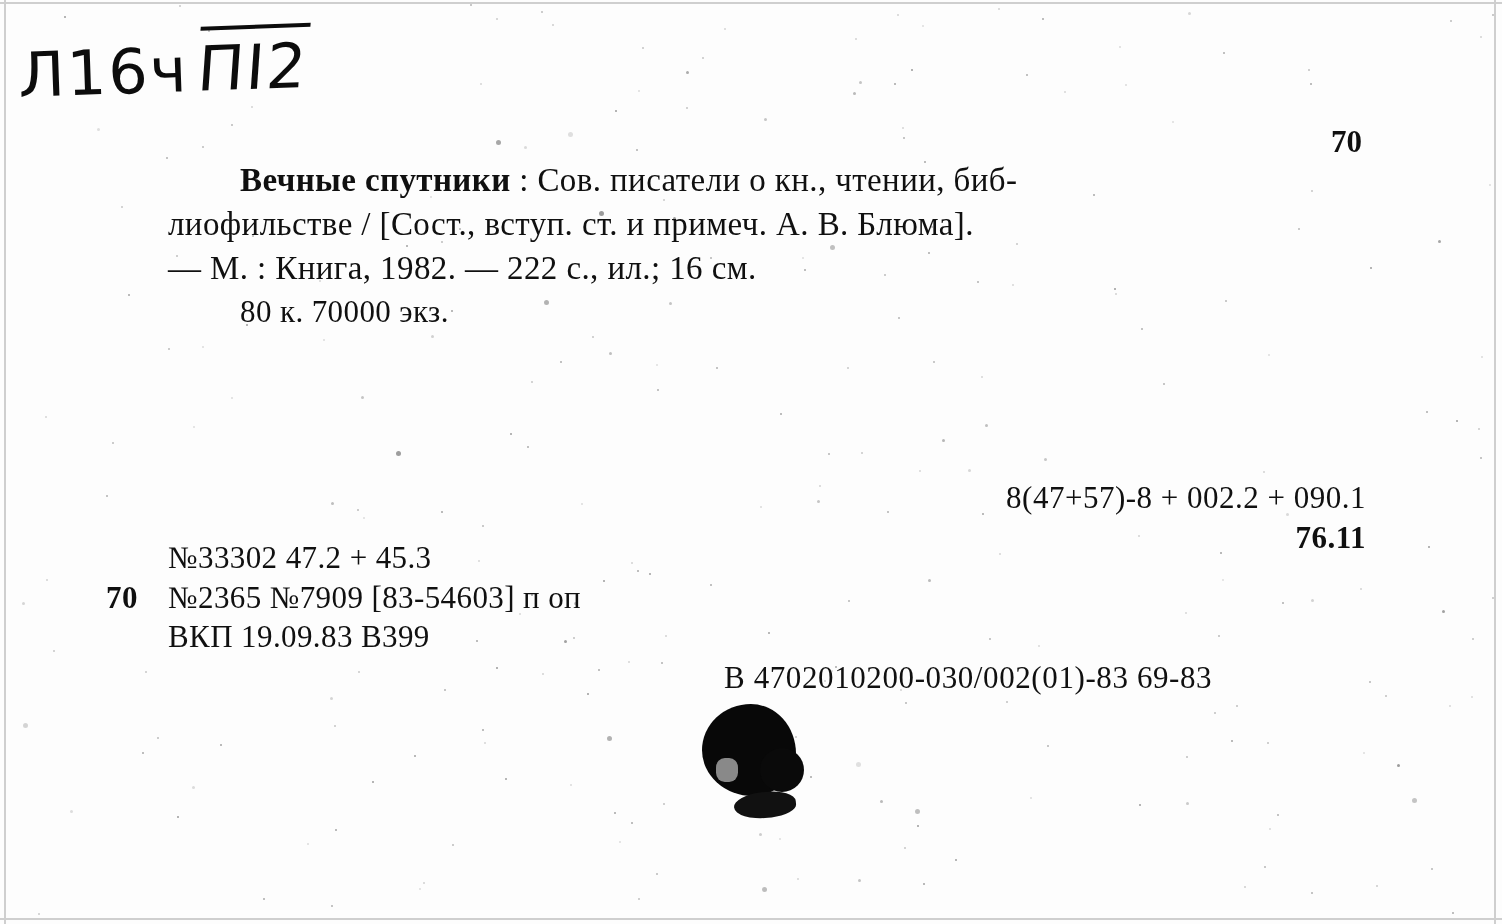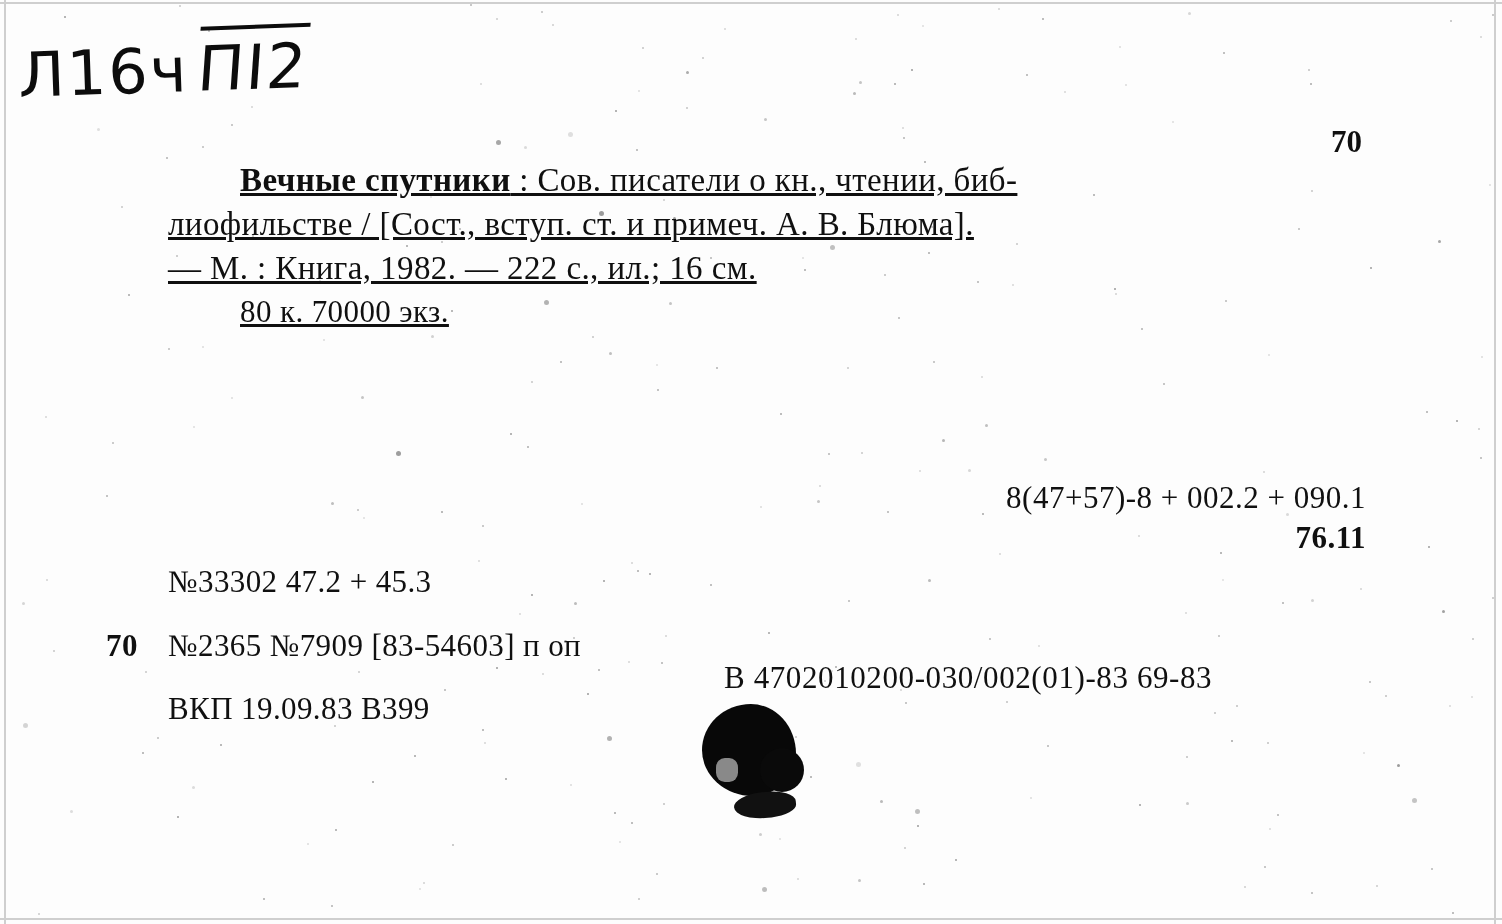--- a/index.html
+++ b/index.html
@@ -74,21 +74,20 @@
     position: absolute;
     left: 168px;
     top: 158px;
     width: 1200px;
     font-size: 33px;
     line-height: 1.34;
     letter-spacing: 0.4px;
   }
   #main-entry .ln {
     white-space: nowrap;
-    text-decoration: underline;
   }
   #main-entry .title {
     font-weight: bold;
   }
   #main-entry .ln.l1 { text-indent: 72px; }
   #main-entry .ln.l4 { text-indent: 72px; font-size: 31px; }
 
   #tracings {
     position: absolute;
     left: 168px;
@@ -115,21 +114,21 @@
 
   #acq-block {
     position: absolute;
     left: 168px;
     top: 538px;
     font-size: 31px;
     line-height: 1.28;
     letter-spacing: 0.4px;
     white-space: nowrap;
   }
-  #acq-block .row { position: relative; margin-top: 24px; }
+  #acq-block .row { position: relative; }
   #acq-block .rownum {
     position: absolute;
     left: -62px;
     font-weight: bold;
   }
 
   #imprint-code {
     position: absolute;
     left: 724px;
     top: 660px;

